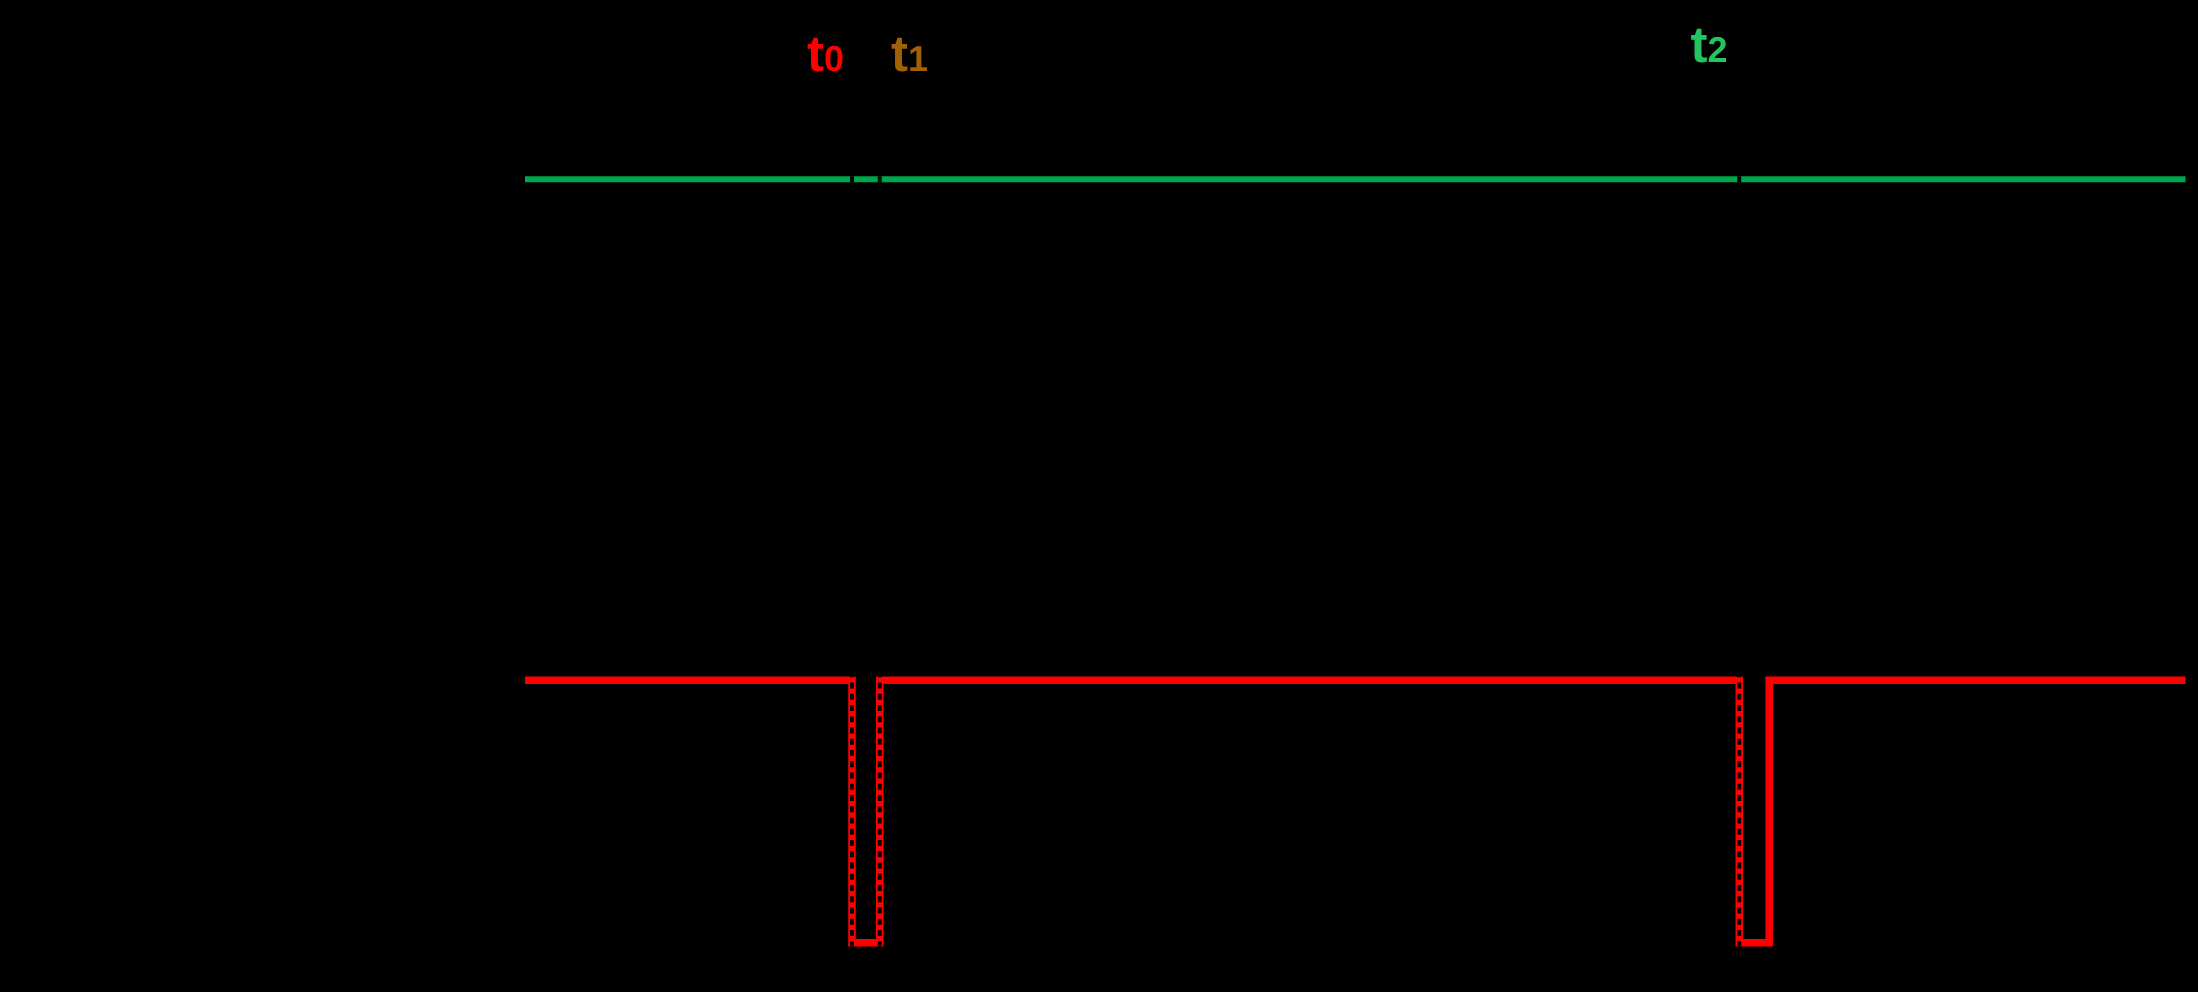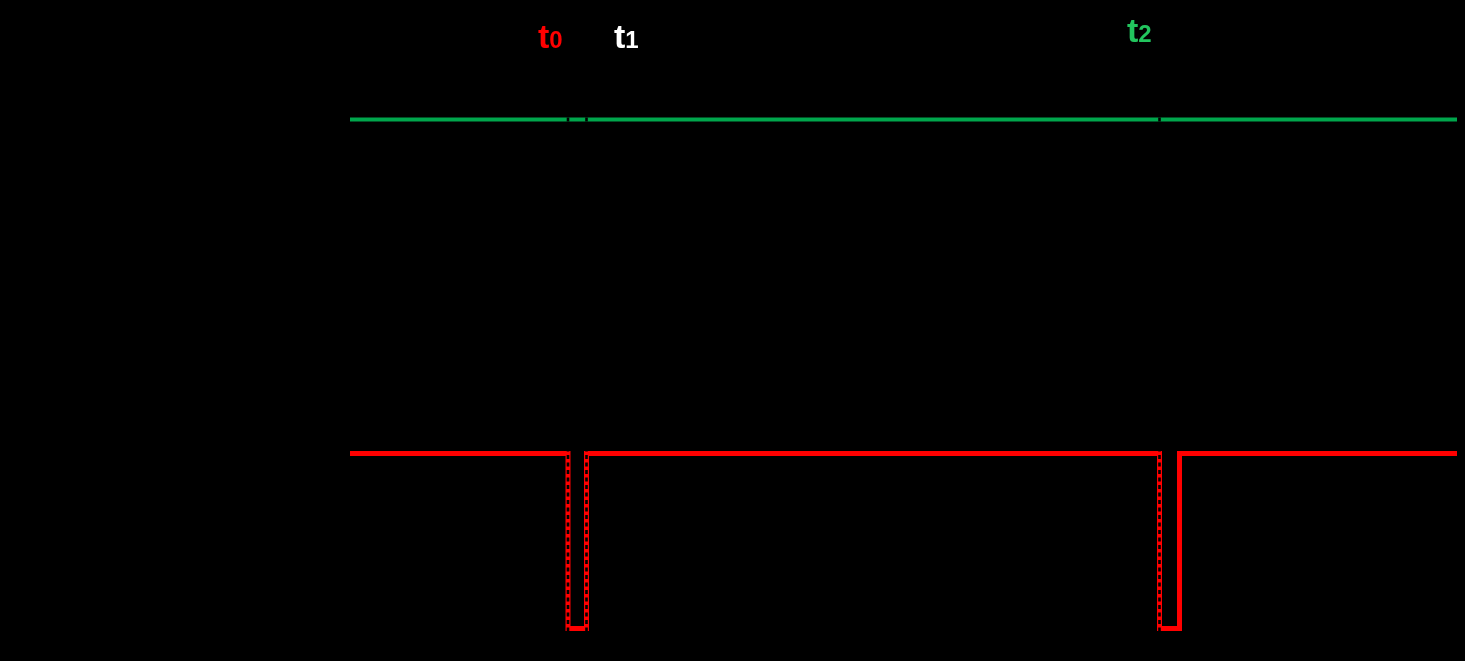--- a/index.html
+++ b/index.html
@@ -38,17 +38,17 @@
   <svg id="chart-svg" xmlns="http://www.w3.org/2000/svg" width="1465" height="661" viewBox="0 0 1465 661">
       <polyline points="350,119.5 1457,119.5" fill="none" stroke="#00A64C" stroke-width="4" stroke-linejoin="miter" stroke-linecap="butt"></polyline>
       <polyline points="350,453.5 568,453.5 568,628.5 586.5,628.5 586.5,453.5 1159.5,453.5 1159.5,628.5 1179.5,628.5 1179.5,453.5 1457,453.5" fill="none" stroke="#FF0000" stroke-width="5" stroke-linejoin="miter" stroke-linecap="butt"></polyline>
       <line x1="568" x2="568" y1="117.5" y2="631" stroke="#000000" stroke-width="2.6" stroke-dasharray="4 3.5"></line>
       <line x1="586.5" x2="586.5" y1="117.5" y2="631" stroke="#000000" stroke-width="2.6" stroke-dasharray="4 3.5"></line>
       <line x1="1159.5" x2="1159.5" y1="117.5" y2="631" stroke="#000000" stroke-width="2.6" stroke-dasharray="4 3.5"></line>
     </svg>
 
   <div class="event-label" id="label-t0" style="left: 538px; top: 19px; color: rgb(255, 0, 0);"><span>t</span><span class="sub">0</span></div>
 
-  <div class="event-label" id="label-t1" style="left: 614px; top: 19px; color: #ffffff;"><span>t</span><span class="sub">1</span></div>
+  <div class="event-label" id="label-t1" style="left: 594px; top: 19px; color: #a16207;"><span>t</span><span class="sub">1</span></div>
 
   <div class="event-label" id="label-t2" style="left: 1127px; top: 13px; color: #22c55e;"><span>t</span><span class="sub">2</span></div>
 
 </div>
 
 </body></html>

